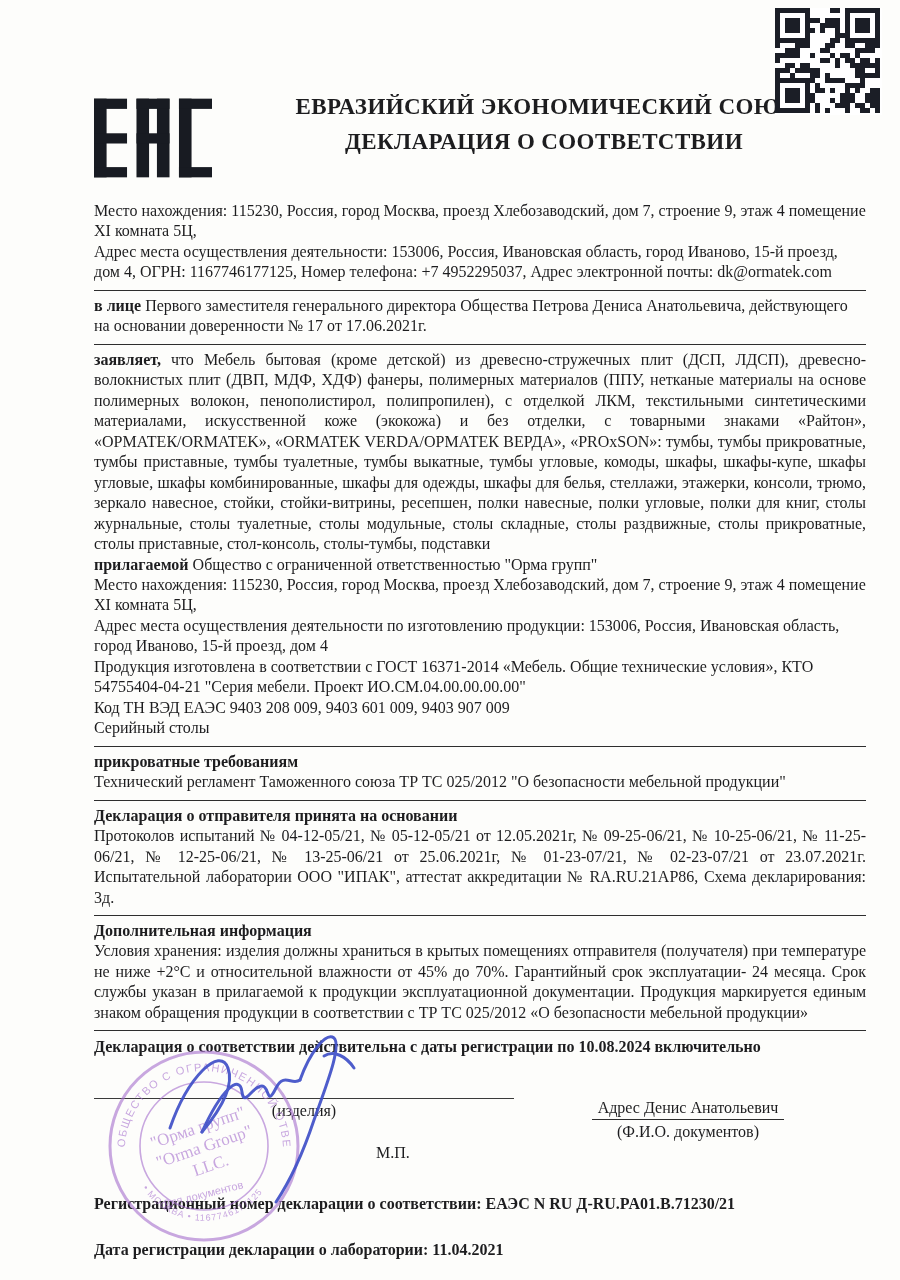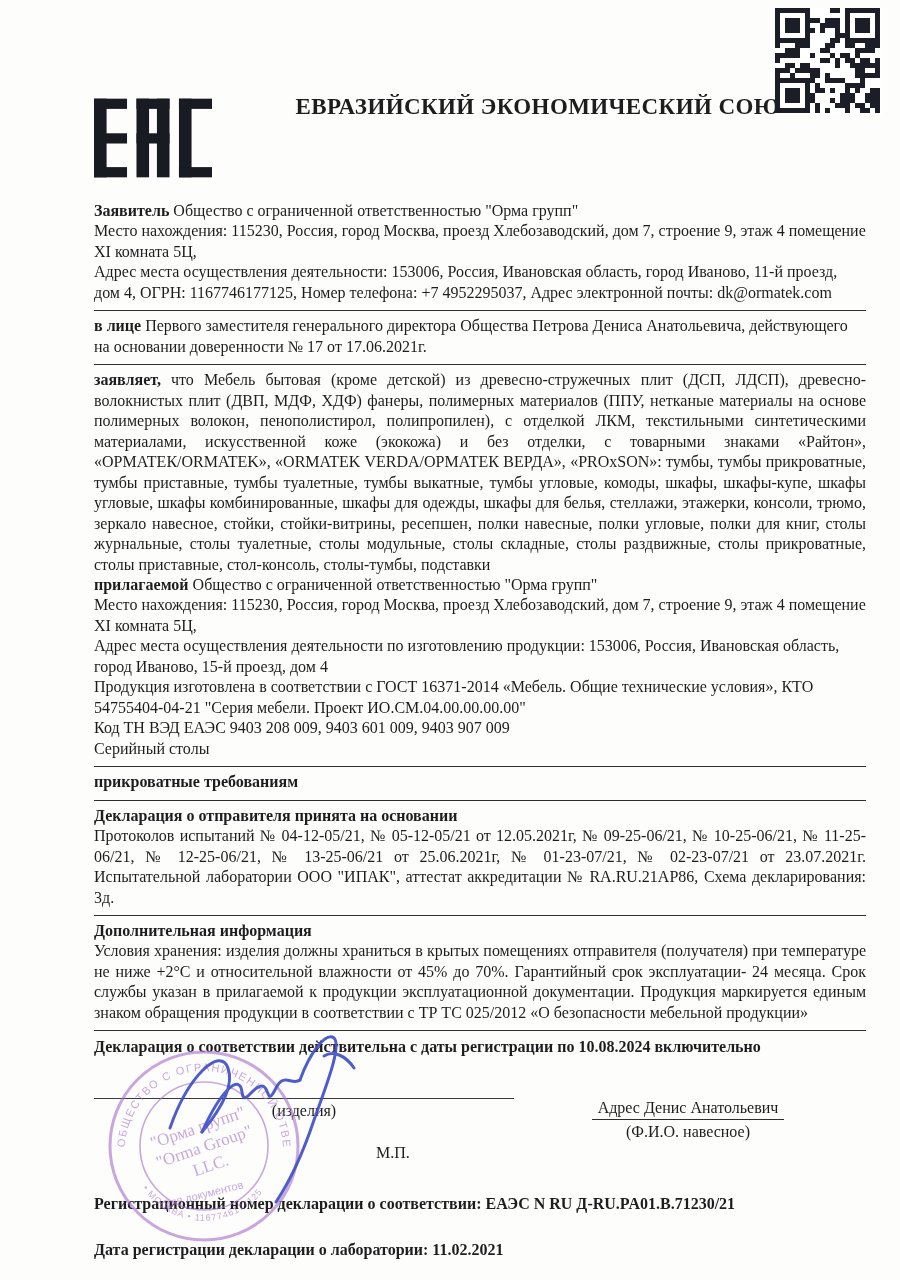--- a/index.html
+++ b/index.html
@@ -306,27 +306,27 @@
             <rect x="80" y="0" width="16" height="100"></rect>
           <rect x="54" y="0" width="42" height="13"></rect>
             <rect x="54" y="44" width="42" height="13"></rect>
           <rect x="108" y="0" width="16" height="100"></rect>
             <rect x="108" y="0" width="42" height="13"></rect>
           <rect x="108" y="87" width="42" height="13"></rect>
         </g>
       </svg>
       <div class="titles">
         <div>ЕВРАЗИЙСКИЙ ЭКОНОМИЧЕСКИЙ СОЮЗ</div>
+        <div>ДЕКЛАРАЦИЯ О СООТВЕТСТВИИ</div>
       </div>
     </div>
 
     <div class="sec">
-      <p><b>Заявитель</b> <span>Общество с ограниченной ответственностью "Орма групп"</span></p>
       <p>Место нахождения: 115230, Россия, город Москва, проезд Хлебозаводский, дом 7, строение 9, этаж 4 помещение XI комната 5Ц,</p>
-      <p>Адрес места осуществления деятельности: 153006, Россия, Ивановская область, город Иваново, 11-й проезд, дом 4, ОГРН: 1167746177125, Номер телефона: +7 4952295037, Адрес электронной почты: dk@ormatek.com</p>
+      <p>Адрес места осуществления деятельности: 153006, Россия, Ивановская область, город Иваново, 15-й проезд, дом 4, ОГРН: 1167746177125, Номер телефона: +7 4952295037, Адрес электронной почты: dk@ormatek.com</p>
     </div>
 
     <div class="rule"></div>
 
     <div class="sec">
       <p><b>в лице</b>  <span>Первого заместителя генерального директора Общества Петрова Дениса Анатольевича, действующего на основании доверенности № 17 от 17.06.2021г.</span></p>
     </div>
 
     <div class="rule"></div>
 
@@ -337,20 +337,21 @@
       <p>Адрес места осуществления деятельности по изготовлению продукции: 153006, Россия, Ивановская область, город  Иваново, 15-й проезд, дом 4</p>
       <p>Продукция изготовлена в соответствии с ГОСТ 16371-2014 «Мебель. Общие технические условия», КТО 54755404-04-21 "Серия мебели. Проект  ИО.СМ.04.00.00.00.00"</p>
       <p>Код ТН ВЭД ЕАЭС  9403 208 009, 9403 601 009, 9403 907 009</p>
       <p>Серийный столы</p>
     </div>
 
     <div class="rule"></div>
 
     <div class="sec">
       <p><b>прикроватные требованиям</b></p>
+      <p>Технический регламент Таможенного союза ТР ТС 025/2012 "О безопасности мебельной продукции"</p>
     </div>
 
     <div class="rule"></div>
 
     <div class="sec">
       <p><b>Декларация о отправителя принята на основании</b></p>
       <p class="just">Протоколов испытаний № 04-12-05/21, № 05-12-05/21 от 12.05.2021г, № 09-25-06/21, № 10-25-06/21, № 11-25-06/21, № 12-25-06/21, № 13-25-06/21 от 25.06.2021г, № 01-23-07/21, № 02-23-07/21 от 23.07.2021г. Испытательной лаборатории ООО "ИПАК", аттестат аккредитации № RA.RU.21АР86, Схема декларирования: 3д.</p>
     </div>
 
     <div class="rule"></div>
@@ -365,27 +366,27 @@
     <p class="validity">Декларация о соответствии действительна с даты регистрации по  10.08.2024 включительно</p>
 
     <div class="sig-row">
       <div class="sig-left">
         <div class="sig-line"></div>
         <div class="sig-caption">(изделия)</div>
         <div class="mp">М.П.</div>
       </div>
       <div class="sig-right">
         <span class="sig-name">Адрес Денис Анатольевич</span>
-        <div class="sig-name-caption">(Ф.И.О. навесное)</div>
+        <div class="sig-name-caption">(Ф.И.О. документов)</div>
       </div>
     </div>
 
     <p class="reg-line"><span>Регистрационный номер декларации о соответствии:</span> <span>ЕАЭС N RU Д-RU.PA01.B.71230/21</span></p>
 
-    <p class="date-line"><span>Дата регистрации декларации о лаборатории:</span> <span>11.02.2021</span></p>
+    <p class="date-line"><span>Дата регистрации декларации о лаборатории:</span> <span>11.04.2021</span></p>
 
   </div>
 
   <svg class="stamp" viewBox="0 0 200 200" xmlns="http://www.w3.org/2000/svg">
     <g fill="none" stroke="#a873cf">
       <circle cx="100" cy="100" r="94" stroke-width="3"></circle>
       <circle cx="100" cy="100" r="64" stroke-width="1.6"></circle>
     </g>
     <defs>
       <path id="arcTop" d="M 21,104 A 79,79 0 1 1 179,104"></path>

